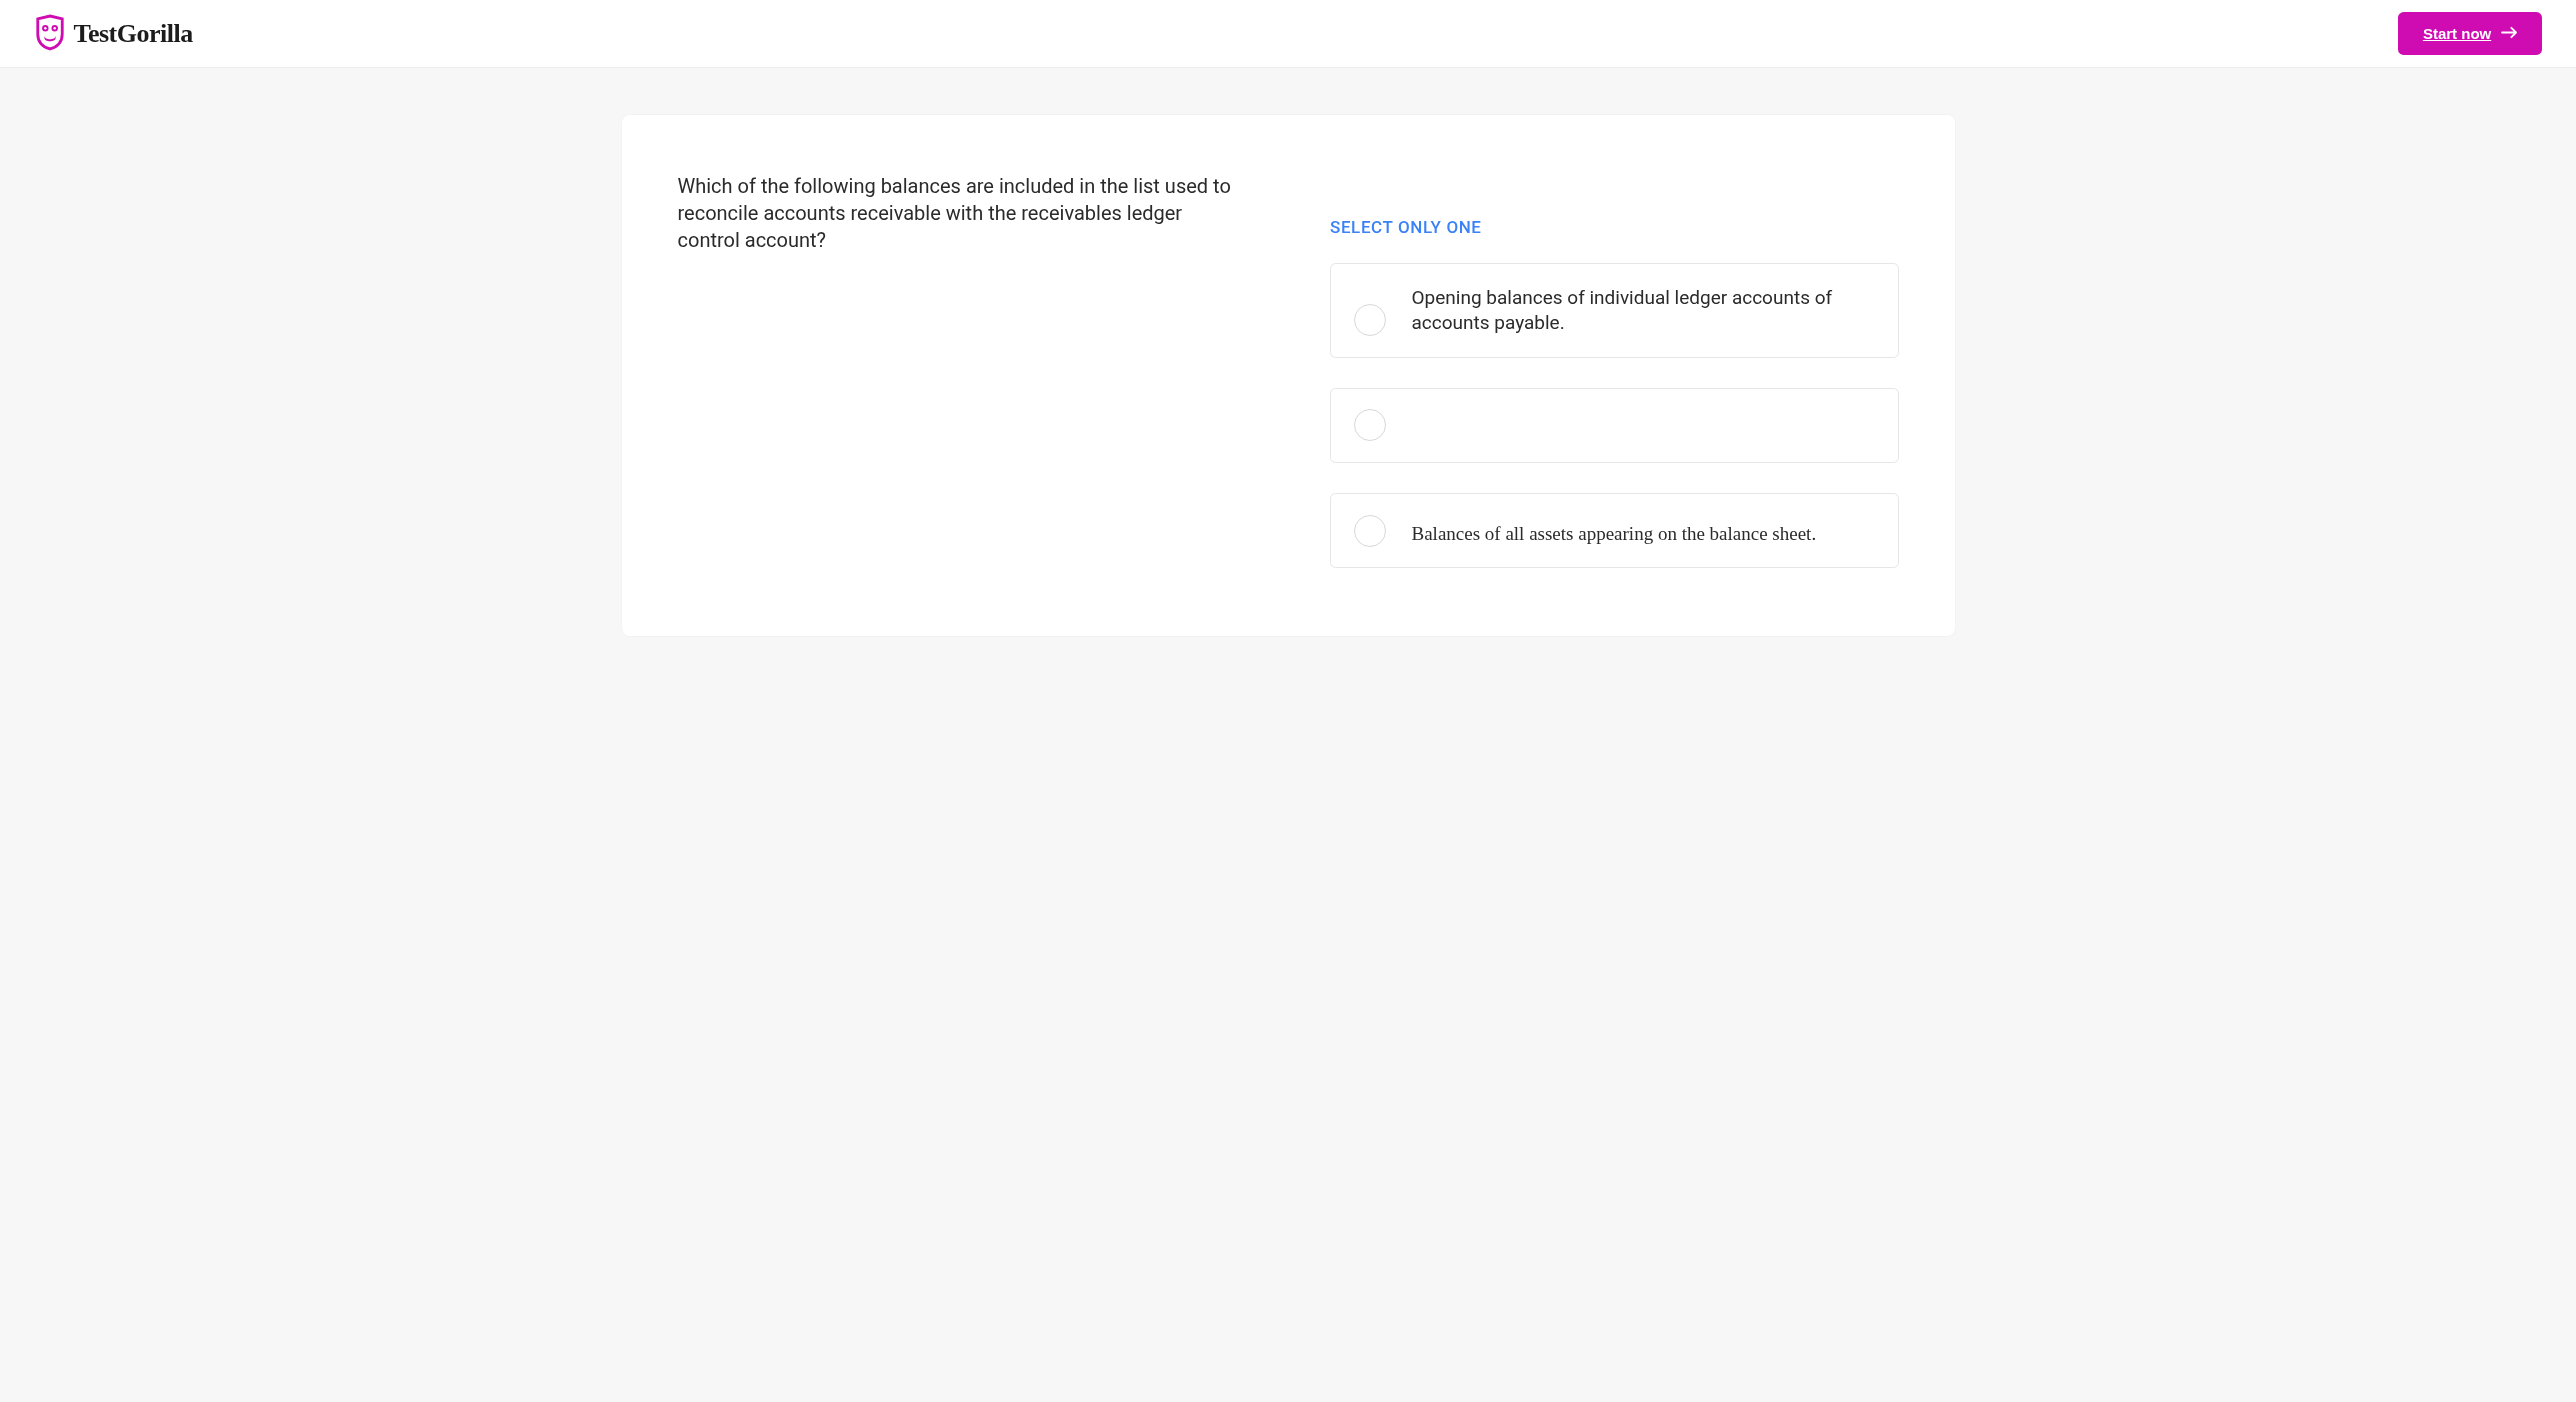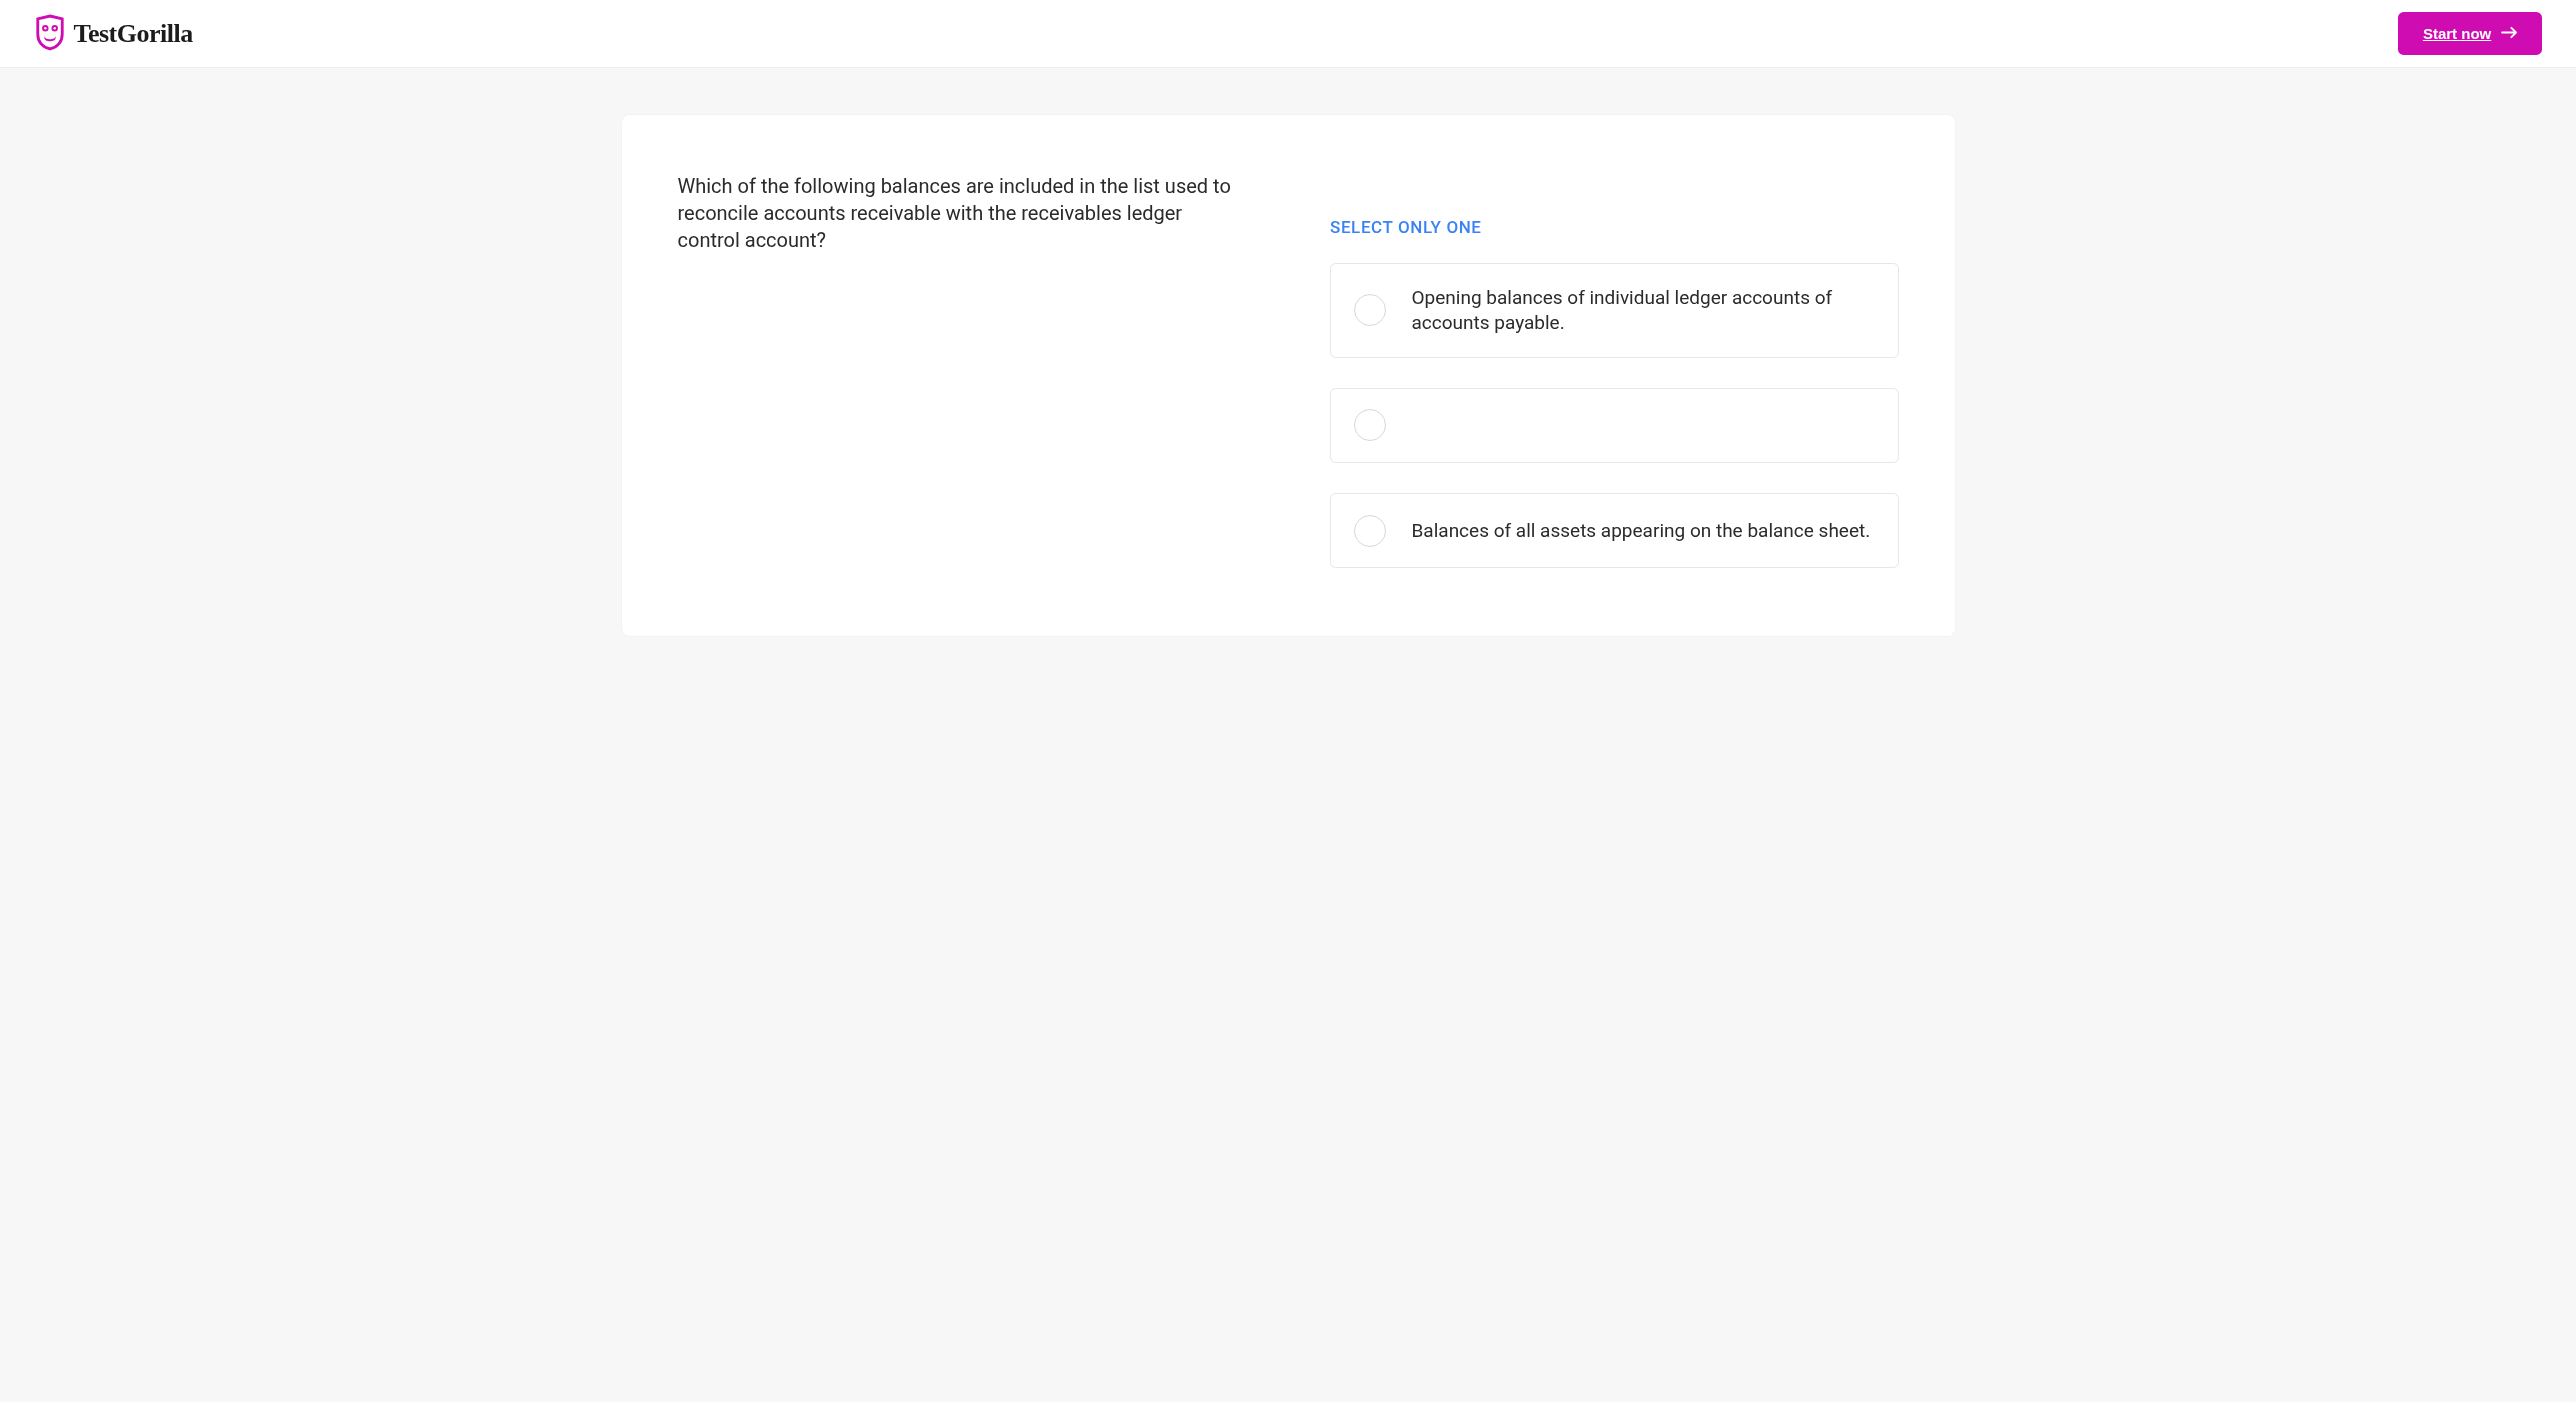--- a/index.html
+++ b/index.html
@@ -75,26 +75,26 @@
       color:#3b82f6;
       margin-bottom:26px;
       text-transform:uppercase;
       margin-top:44px;
     }
     .option {
       border:0.9px solid #e6e6e6;
       border-radius:5.6px;
       padding:20.7px 22.5px;
       display:flex;
-      align-items:center;
+      align-items:flex-end;
       gap:26px;
       margin-bottom:30px;
       cursor:pointer;
     }
-    .option:last-child { margin-bottom:0; }
+    .option:last-child { margin-bottom:0;font-family:Liberation Serif, serif; }
     .radio {
       width:32px;
       height:32px;
       border-radius:50%;
       border:0.9px solid #d8d8d8;
       flex:0 0 32px;
     }
     .option-text {
       font-size:19px;
       line-height:1.35;

